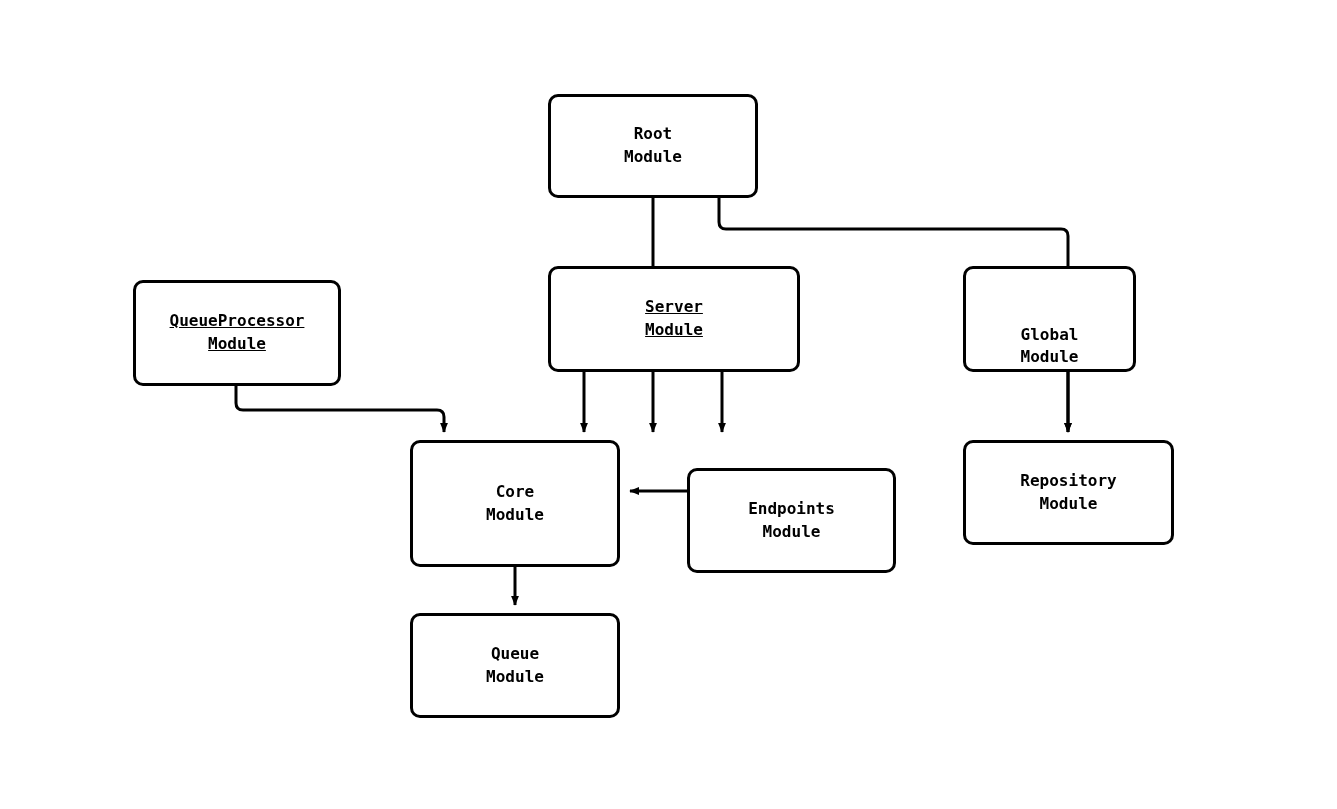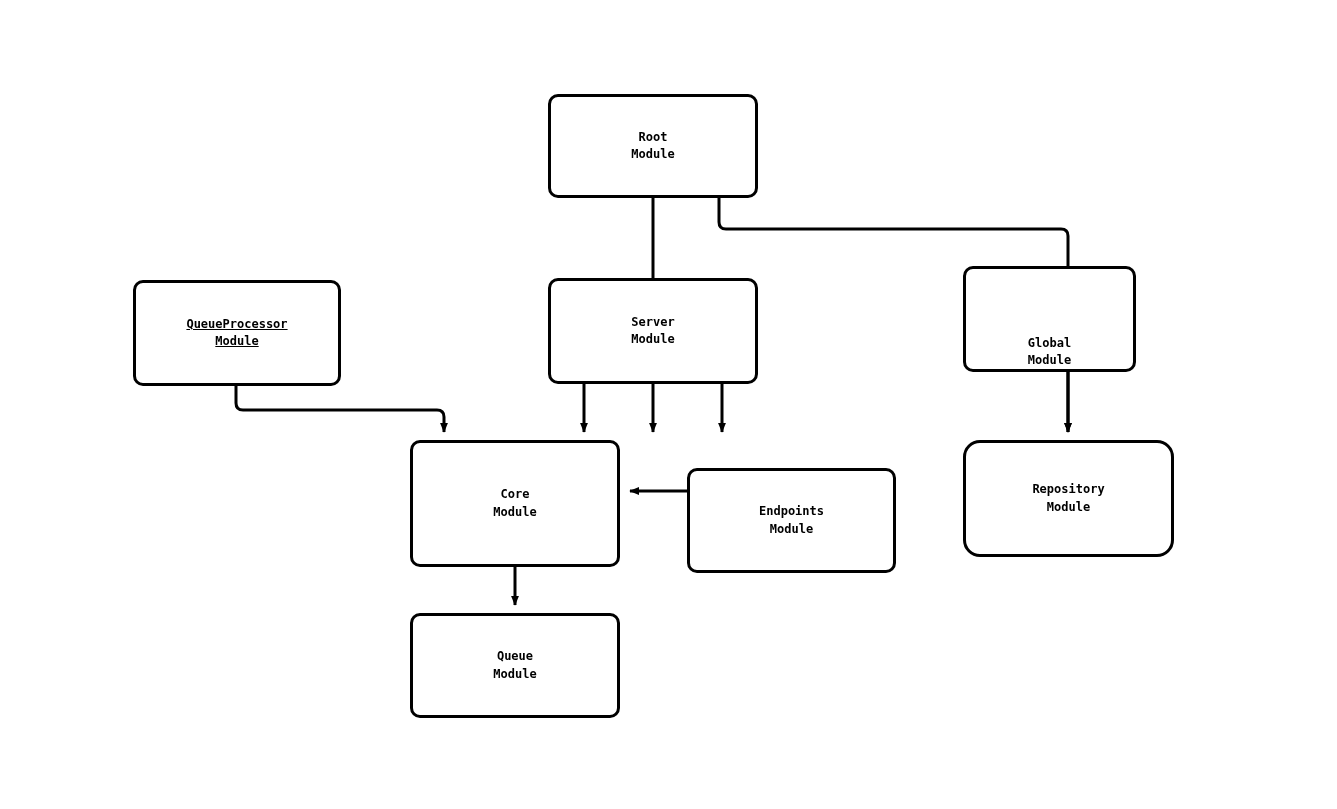--- a/index.html
+++ b/index.html
@@ -31,21 +31,21 @@
     border: 3px solid #000000;
     border-radius: 10px;
     background: #ffffff;
     display: flex;
     align-items: center;
     justify-content: center;
     z-index: 2;
   }
   .node-label {
     font-family: "DejaVu Sans Mono", monospace;
-    font-size: 12px;
+    font-size: 16px;
     line-height: 1.42;
     font-weight: 700;
     color: #000000;
     text-align: center;
     white-space: pre;
     letter-spacing: 0px;
   }
 </style>
 </head>
 <body>
@@ -79,41 +79,41 @@
   <div class="node-box" style="left:548px; top:94px; width:210px; height:104px;">
     <div class="node-label">Root
 Module</div>
   </div>
 
   <div class="node-box" style="left:133px; top:280px; width:208px; height:106px;text-decoration:underline;">
     <div class="node-label">QueueProcessor
 Module</div>
   </div>
 
-  <div class="node-box" style="left:548px; top:278px; width:210px; height:106px;">
+  <div class="node-box" style="left:548px; top:266px; width:252px; height:106px;text-decoration:underline;">
     <div class="node-label">Server
 Module</div>
   </div>
 
   <div class="node-box" style="left:963px; top:266px; width:173px; height:106px;align-items:flex-end;">
     <div class="node-label">Global
 Module</div>
   </div>
 
   <div class="node-box" style="left:410px; top:440px; width:210px; height:127px;">
     <div class="node-label">Core
 Module</div>
   </div>
 
   <div class="node-box" style="left:687px; top:440px; width:209px; height:105px;margin-top:28px;">
     <div class="node-label">Endpoints
 Module</div>
   </div>
 
-  <div class="node-box" style="left:963px; top:440px; width:211px; height:117px;border-radius:17px;">
+  <div class="node-box" style="left:963px; top:440px; width:211px; height:105px;">
     <div class="node-label">Repository
 Module</div>
   </div>
 
   <div class="node-box" style="left:410px; top:613px; width:210px; height:105px;">
     <div class="node-label">Queue
 Module</div>
   </div>
 
 </div>

